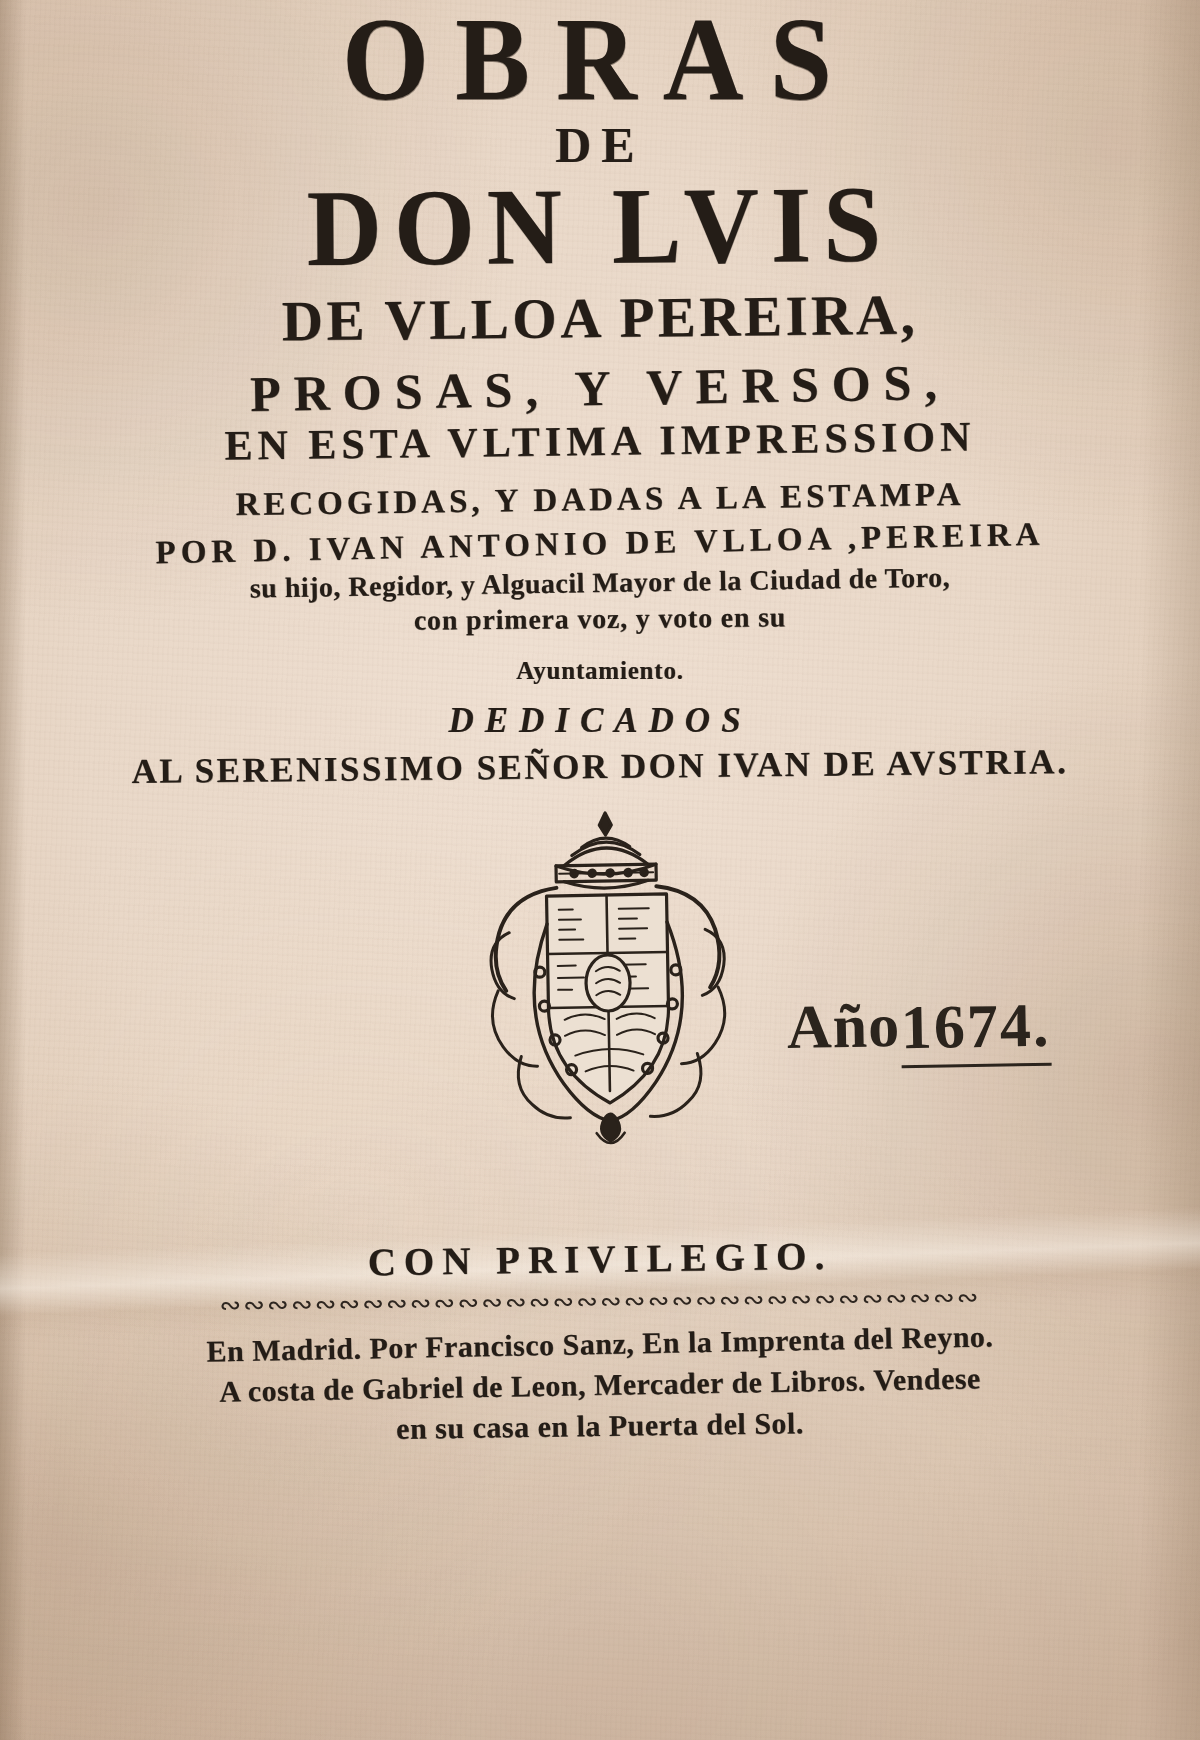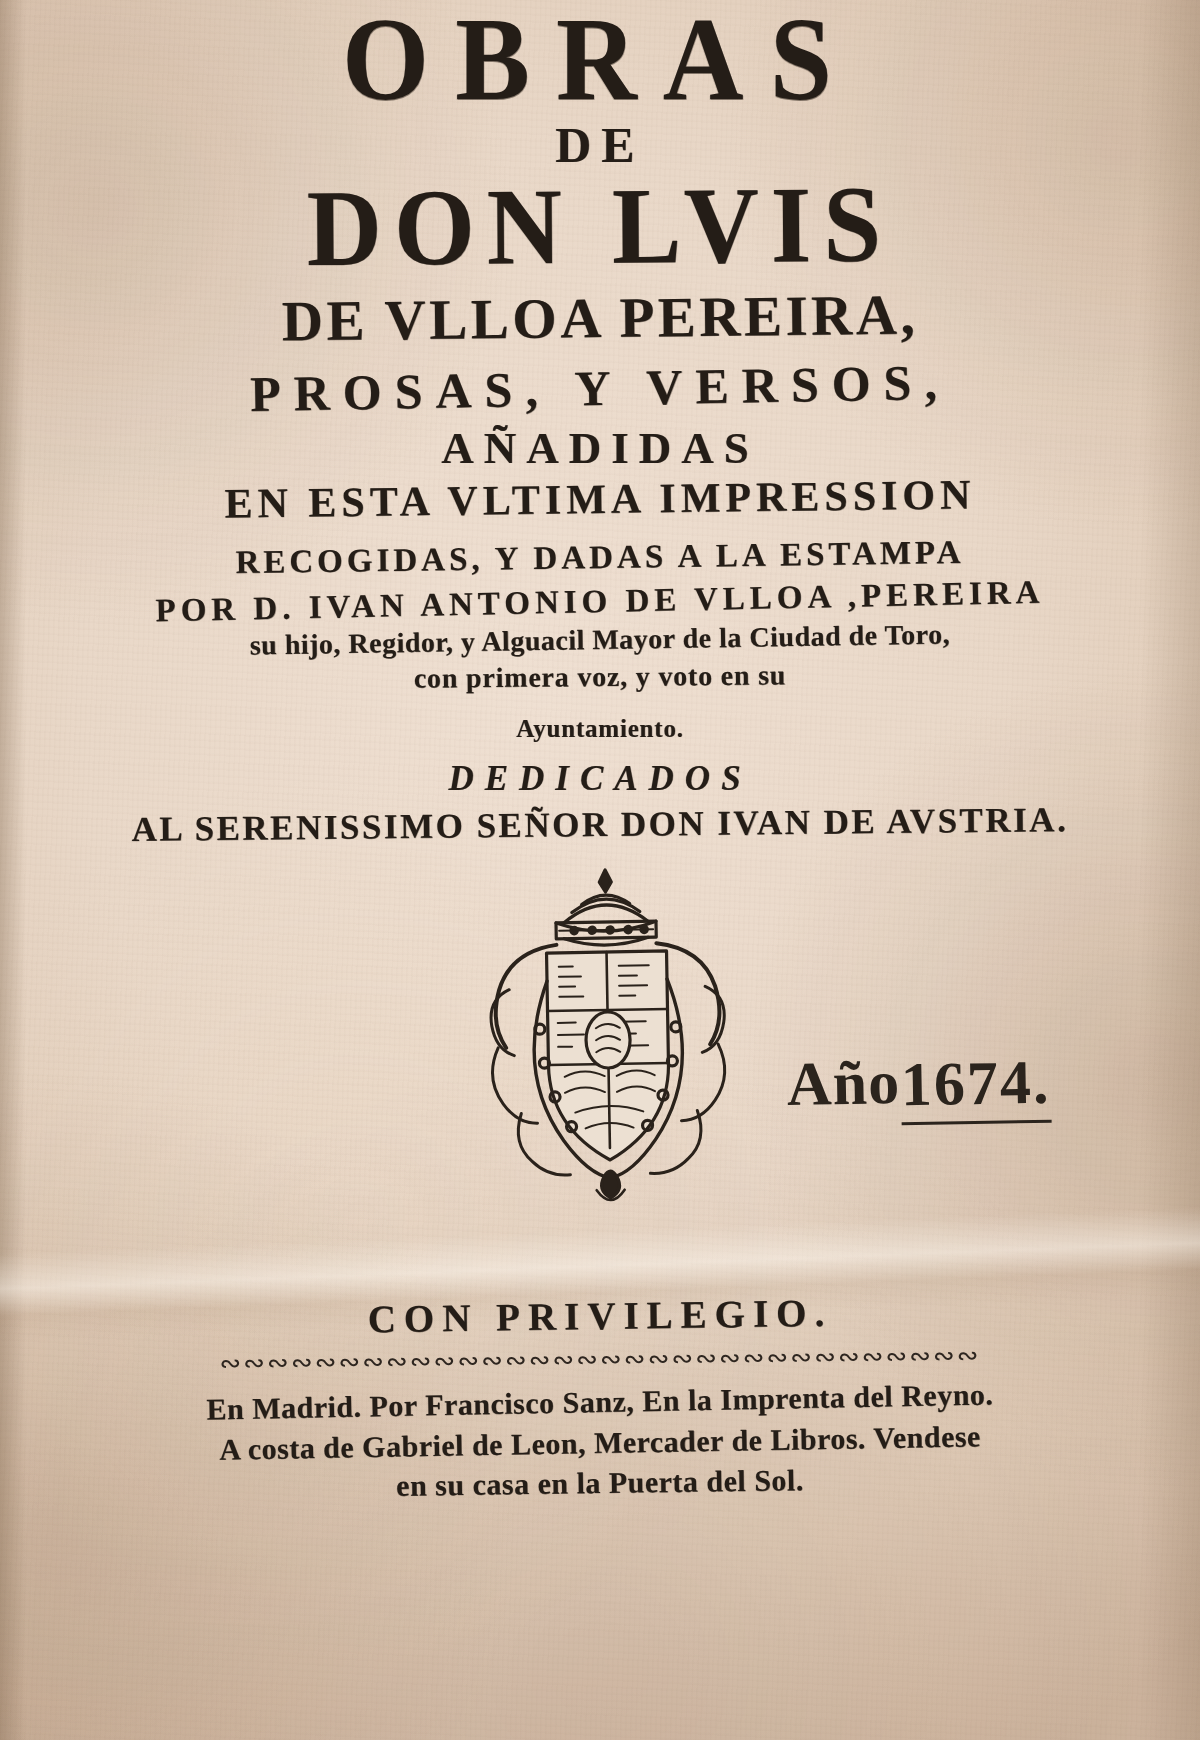--- a/index.html
+++ b/index.html
@@ -263,21 +263,20 @@
   <div class="edge-right"></div>
   <div class="crease"></div>
 
   <div class="content">
 
     <span class="ln l-obras">OBRAS</span>
     <span class="ln l-de1">DE</span>
     <span class="ln l-donluis">DON LVIS</span>
     <span class="ln l-ulloa">DE VLLOA PEREIRA,</span>
     <span class="ln l-prosas">PROSAS, Y VERSOS,</span>
-    <span class="ln l-anadidas">AÑADIDAS</span>
     <span class="ln l-impression">EN ESTA VLTIMA IMPRESSION</span>
 
     <span class="ln l-recogidas">RECOGIDAS, Y DADAS A LA ESTAMPA</span>
     <span class="ln l-por">POR D. IVAN ANTONIO DE VLLOA ,PEREIRA</span>
     <span class="ln l-hijo">su hijo, Regidor, y Alguacil Mayor de la Ciudad de Toro,</span>
     <span class="ln l-voz">con primera voz, y voto en su</span>
     <span class="ln l-ayunt">Ayuntamiento.</span>
 
     <span class="ln l-dedicados">DEDICADOS</span>
     <span class="ln l-serenissimo">AL SERENISSIMO SEÑOR DON IVAN DE AVSTRIA.</span>

